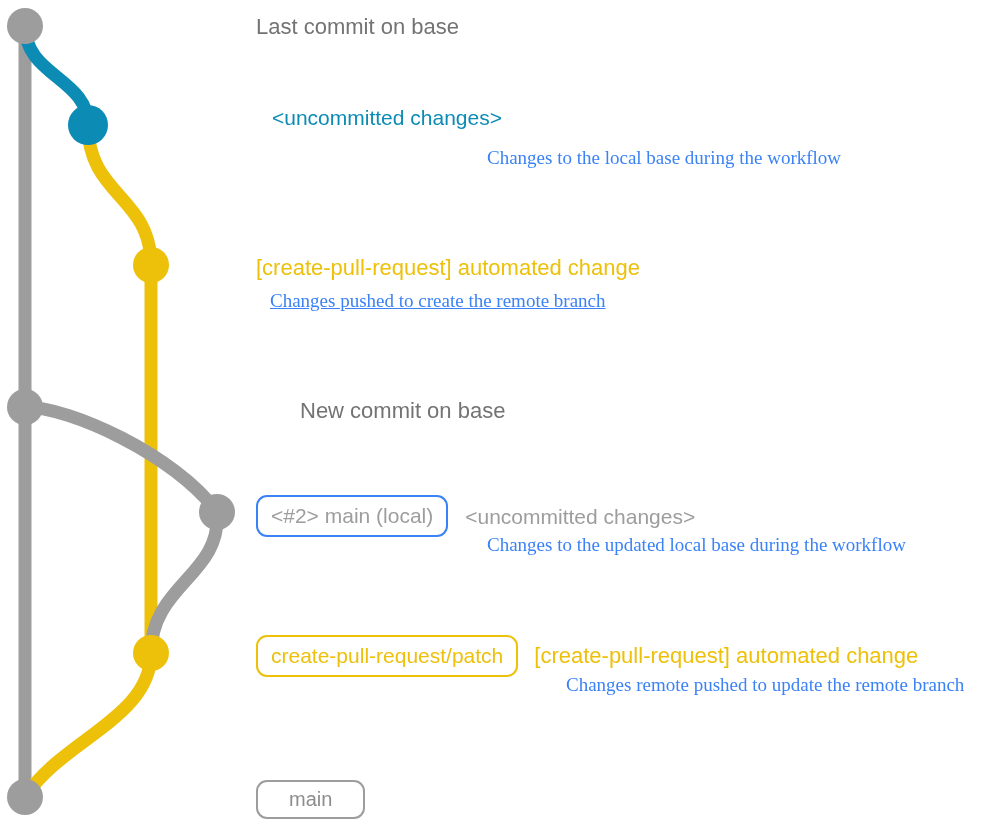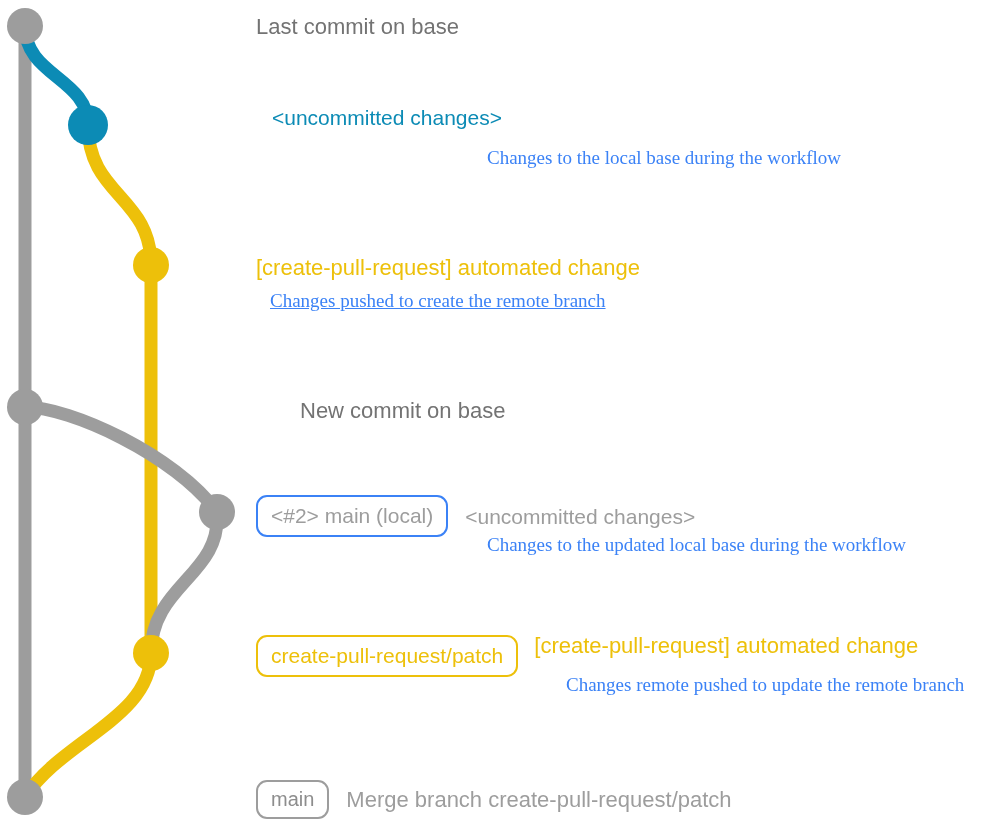--- a/index.html
+++ b/index.html
@@ -18,21 +18,21 @@
     display:inline-block;
     border-radius:11px;
     background:#ffffff;
     line-height:1;
     white-space:nowrap;
     box-sizing:border-box;
   }
   .pill-blue{border:2px solid #0c8bb5;color:#0c8bb5;font-size:21px;font-weight:bold;padding:8px 12px 9px;}
   .pill-gray{border:2px solid #3b82f6;color:#9d9d9d;font-size:21px;padding:8px 13px 9px;}
   .pill-yellow{border:2px solid #edc00a;color:#edc00a;font-size:21px;padding:8px 13px 9px;}
-  .pill-gray-sm{border:2px solid #9d9d9d;color:#8d8d8d;font-size:20px;padding:7px 13px 8px;}
+  .pill-gray-sm{border:2px solid #9d9d9d;color:#8d8d8d;font-size:20px;padding:7px 31px 8px;}
 
   .subject{font-size:21px;line-height:1;white-space:nowrap;}
   .subject-blue{color:#0c8bb5;}
   .subject-gray{color:#9d9d9d;}
   .subject-yellow{color:#edc00a;}
 
   .heading-gray{
     position:absolute;
     font-size:22px;
     color:#737373;
@@ -88,22 +88,21 @@
 <div class="desc" style="left:270px;top:291px;text-decoration:underline;">Changes pushed to create the remote branch</div>
 
 <div class="heading-gray" style="left:256px;top:400px;margin-left:44px;">New commit on base</div>
 
 <div class="row" style="left:256px;top:495px;align-items:center;">
   <span class="pill pill-gray">&lt;#2&gt; main (local)</span>
   <span class="subject subject-gray" style="margin-left:17px;">&lt;uncommitted changes&gt;</span>
 </div>
 <div class="desc" style="left:487px;top:535px;">Changes to the updated local base during the workflow</div>
 
-<div class="row" style="left:256px;top:635px;">
+<div class="row" style="left:256px;top:635px;align-items:center;">
   <span class="pill pill-yellow">create-pull-request/patch</span>
   <span class="subject subject-yellow" style="margin-left:16px;font-size:22px;">[create-pull-request] automated change</span>
 </div>
 <div class="desc" style="left:566px;top:675px;">Changes remote pushed to update the remote branch</div>
 
 <div class="row" style="left:256px;top:780px;align-items:center;">
   <span class="pill pill-gray-sm">main</span>
-  <span class="subject subject-gray" style="margin-left:17px;font-size:22px;">Merge branch create-pull-request/patch</span>
 </div>
 
 </body></html>

